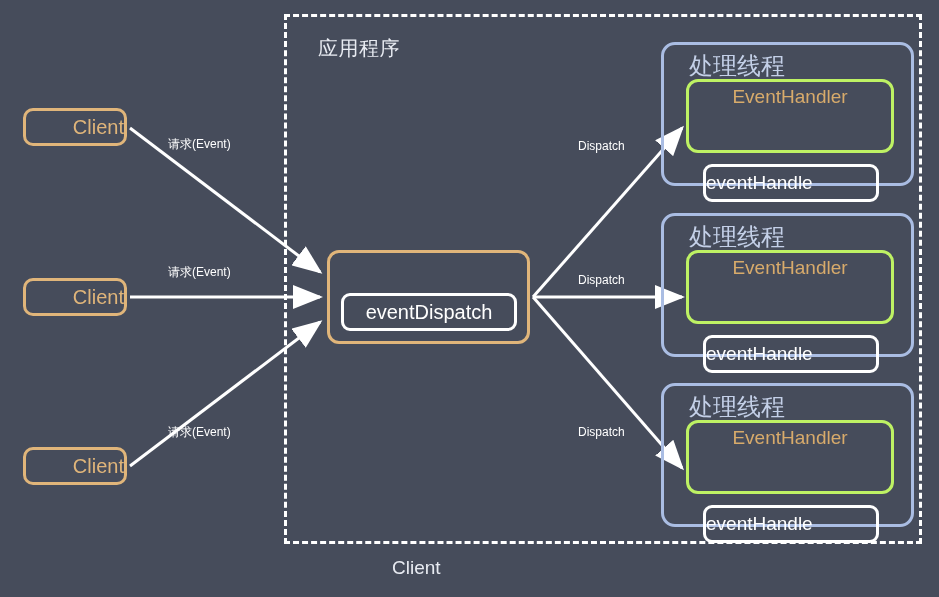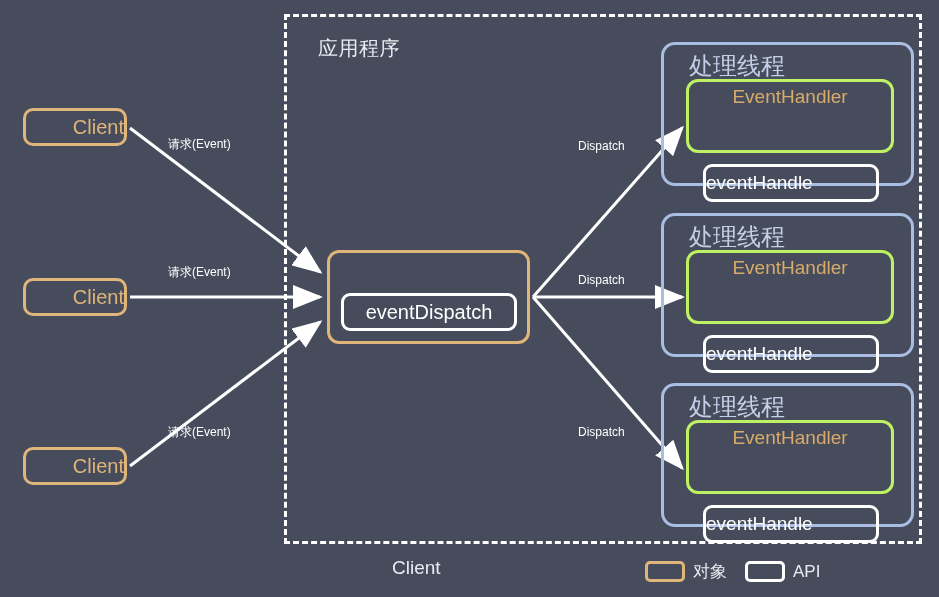--- a/index.html
+++ b/index.html
@@ -270,20 +270,14 @@
     </div>
   </div>
 
   <div class="edge-label lbl-req1">请求(Event)</div>
   <div class="edge-label lbl-req2">请求(Event)</div>
   <div class="edge-label lbl-req3">请求(Event)</div>
   <div class="edge-label lbl-dsp1">Dispatch</div>
   <div class="edge-label lbl-dsp2">Dispatch</div>
   <div class="edge-label lbl-dsp3">Dispatch</div>
 
-  <div class="legend">
-    <div class="legend-swatch obj"></div>
-    <div class="legend-text">对象</div>
-    <div class="legend-swatch api"></div>
-    <div class="legend-text">API</div>
-  </div>
 
 </div>
 
 </body></html>

